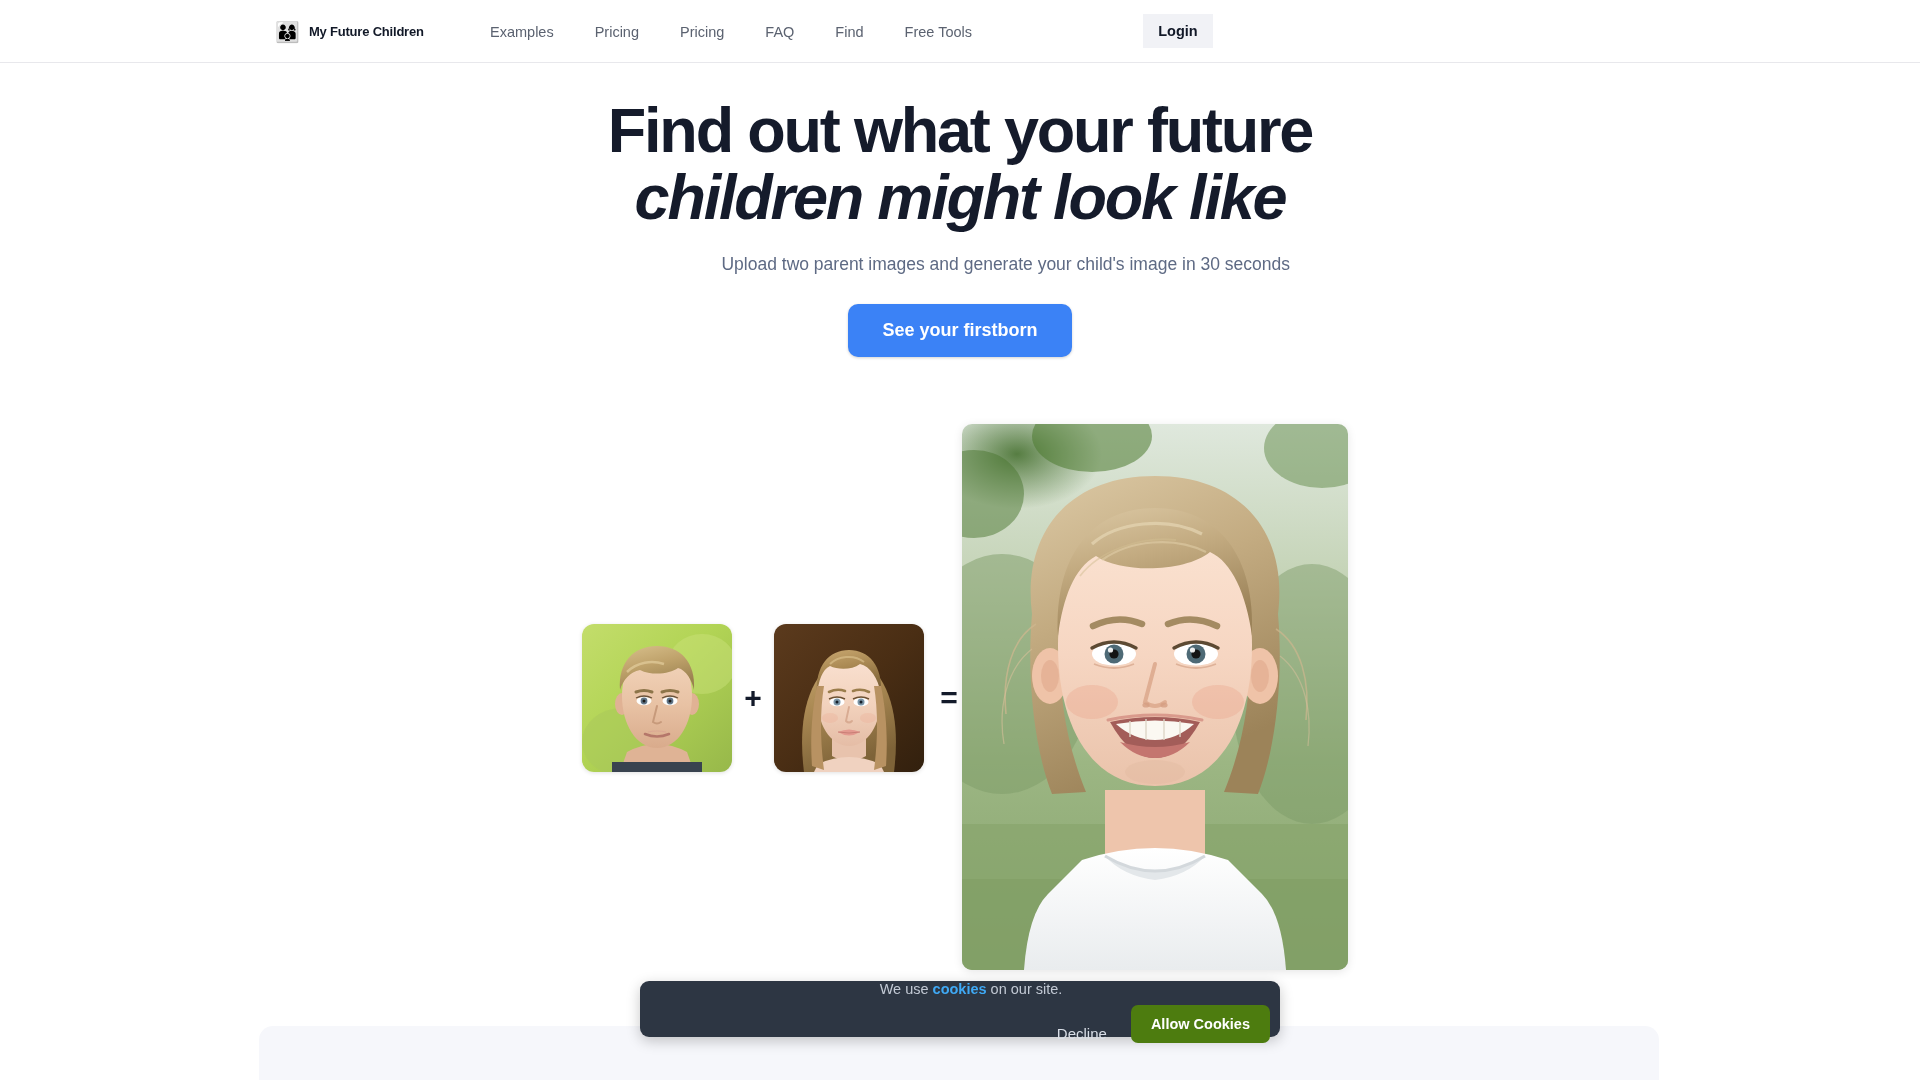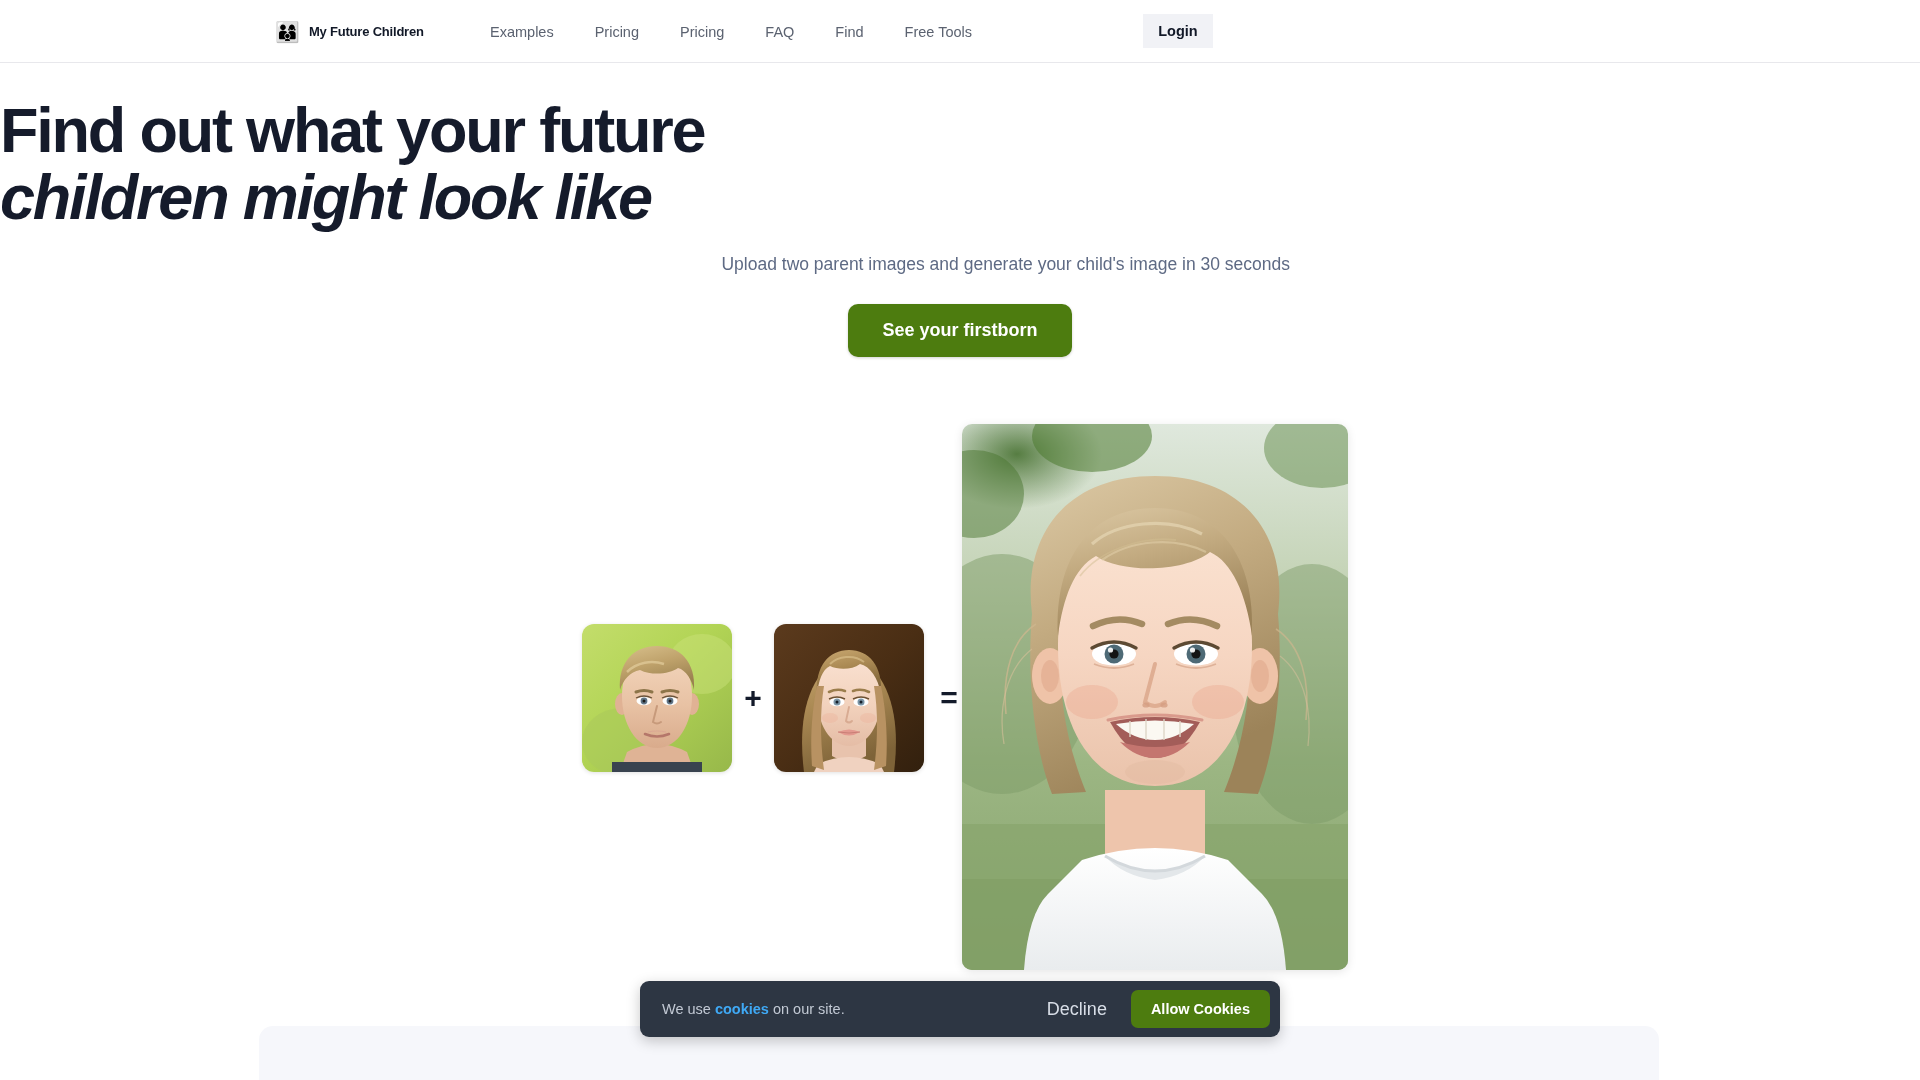--- a/index.html
+++ b/index.html
@@ -45,36 +45,36 @@
     font-family:"Liberation Sans", sans-serif;
     font-size:14.5px; font-weight:600; color:#111827;
     cursor:pointer;
     display:flex; align-items:center; justify-content:center;
   }
   .login-wrap { position:absolute; right:707px; top:0; }
 
   
   .hero { position:absolute; top:63px; left:0; width:1920px; }
   .headline {
-    width:1920px; 
+    width:1920px; text-align:center;
     margin-top:34px;
     font-size:63px; font-weight:800; line-height:1.07;
     letter-spacing:-2.2px; color:#151b2b;
   }
   .headline .l2 { display:block;font-style:italic; }
   .subtitle {
     width:660px; margin:18px auto 0;
     text-align:right;
     font-size:17.5px; line-height:1.62; color:#5e6a84;
   }
   .cta-wrap { width:1920px; text-align:center; margin-top:26px; }
   .cta-btn {
     display:inline-flex; align-items:center; justify-content:center;
     height:53px; padding:0 34px;
-    background:#4d7c0f; border:none; border-radius:10px;
+    background:#3b82f6; border:none; border-radius:10px;
     font-family:"Liberation Sans", sans-serif;
     font-size:18px; font-weight:600; color:#ffffff;
     cursor:pointer;
     box-shadow:0 1px 3px rgba(0,0,0,.18);
   }
 
   
   .composite {
     position:absolute; top:424px; left:0; width:1920px; height:560px;
   }
@@ -111,37 +111,39 @@
   }
 
   
   .cookie {
     position:absolute; left:640px; top:981px;
     width:640px; height:56px;
     background:#2d3643; border-radius:9px;
     display:flex; align-items:center;
     box-shadow:0 4px 14px rgba(0,0,0,.22);
     z-index:20;
+    flex-direction:column;
   }
   .cookie-text {
     margin-left:22px;
     font-size:14.5px; color:#c2c9d4; white-space:nowrap;
   }
   .cookie-link {
     color:#3fa9f5; font-weight:700; cursor:pointer;
   }
   .cookie-actions {
     margin-left:auto; display:flex; align-items:center; gap:10px;
     padding-right:10px;
   }
   .decline-btn {
     background:transparent; border:none;
     font-family:"Liberation Sans", sans-serif;
-    font-size:18px; color:#d8dee7; cursor:pointer;
+    font-size:15px; color:#d8dee7; cursor:pointer;
     padding:8px 14px;
+    margin-top:20px;
   }
   .allow-btn {
     background:#4d7c0f; border:none; border-radius:7px;
     font-family:"Liberation Sans", sans-serif;
     font-size:14.5px; font-weight:600; color:#ffffff;
     height:38px; padding:0 20px; cursor:pointer;
   }
 </style>
 </head>
 <body>

